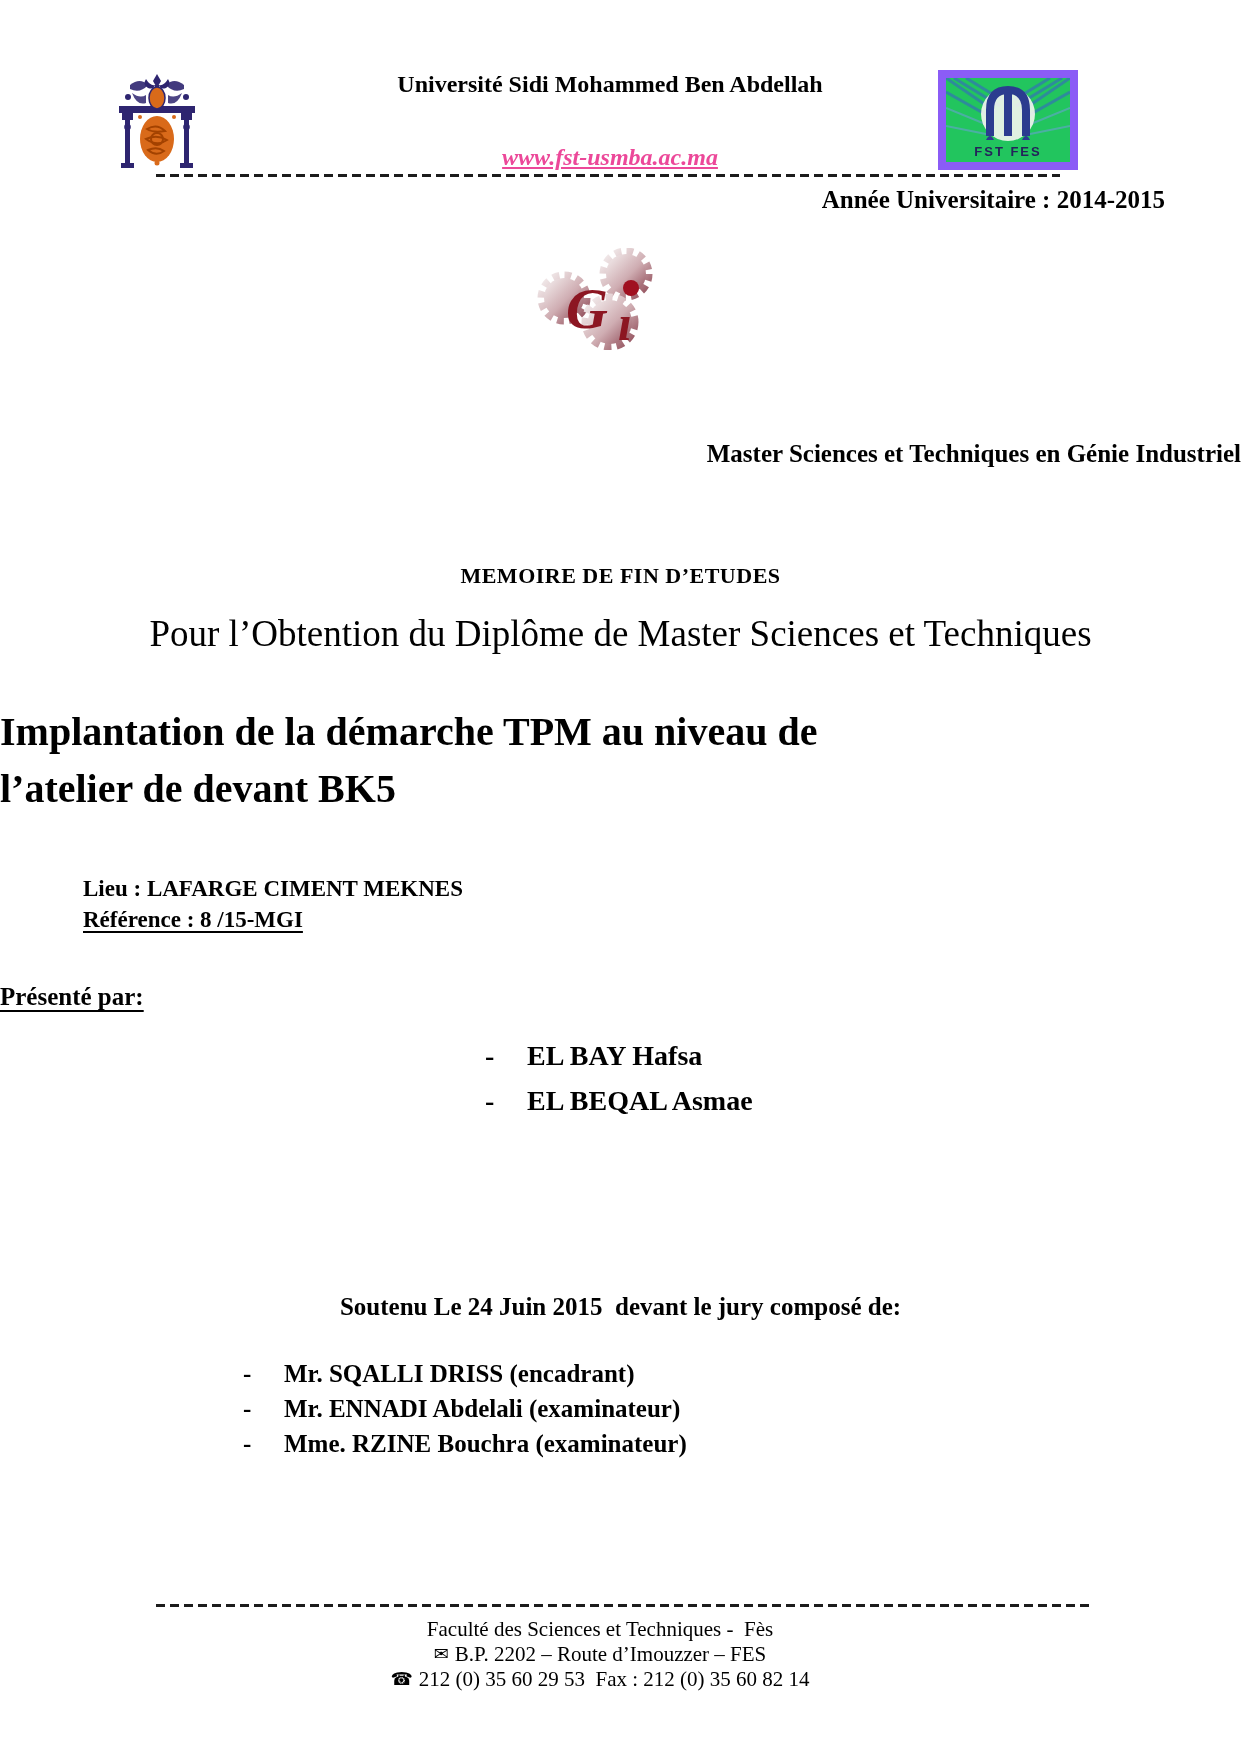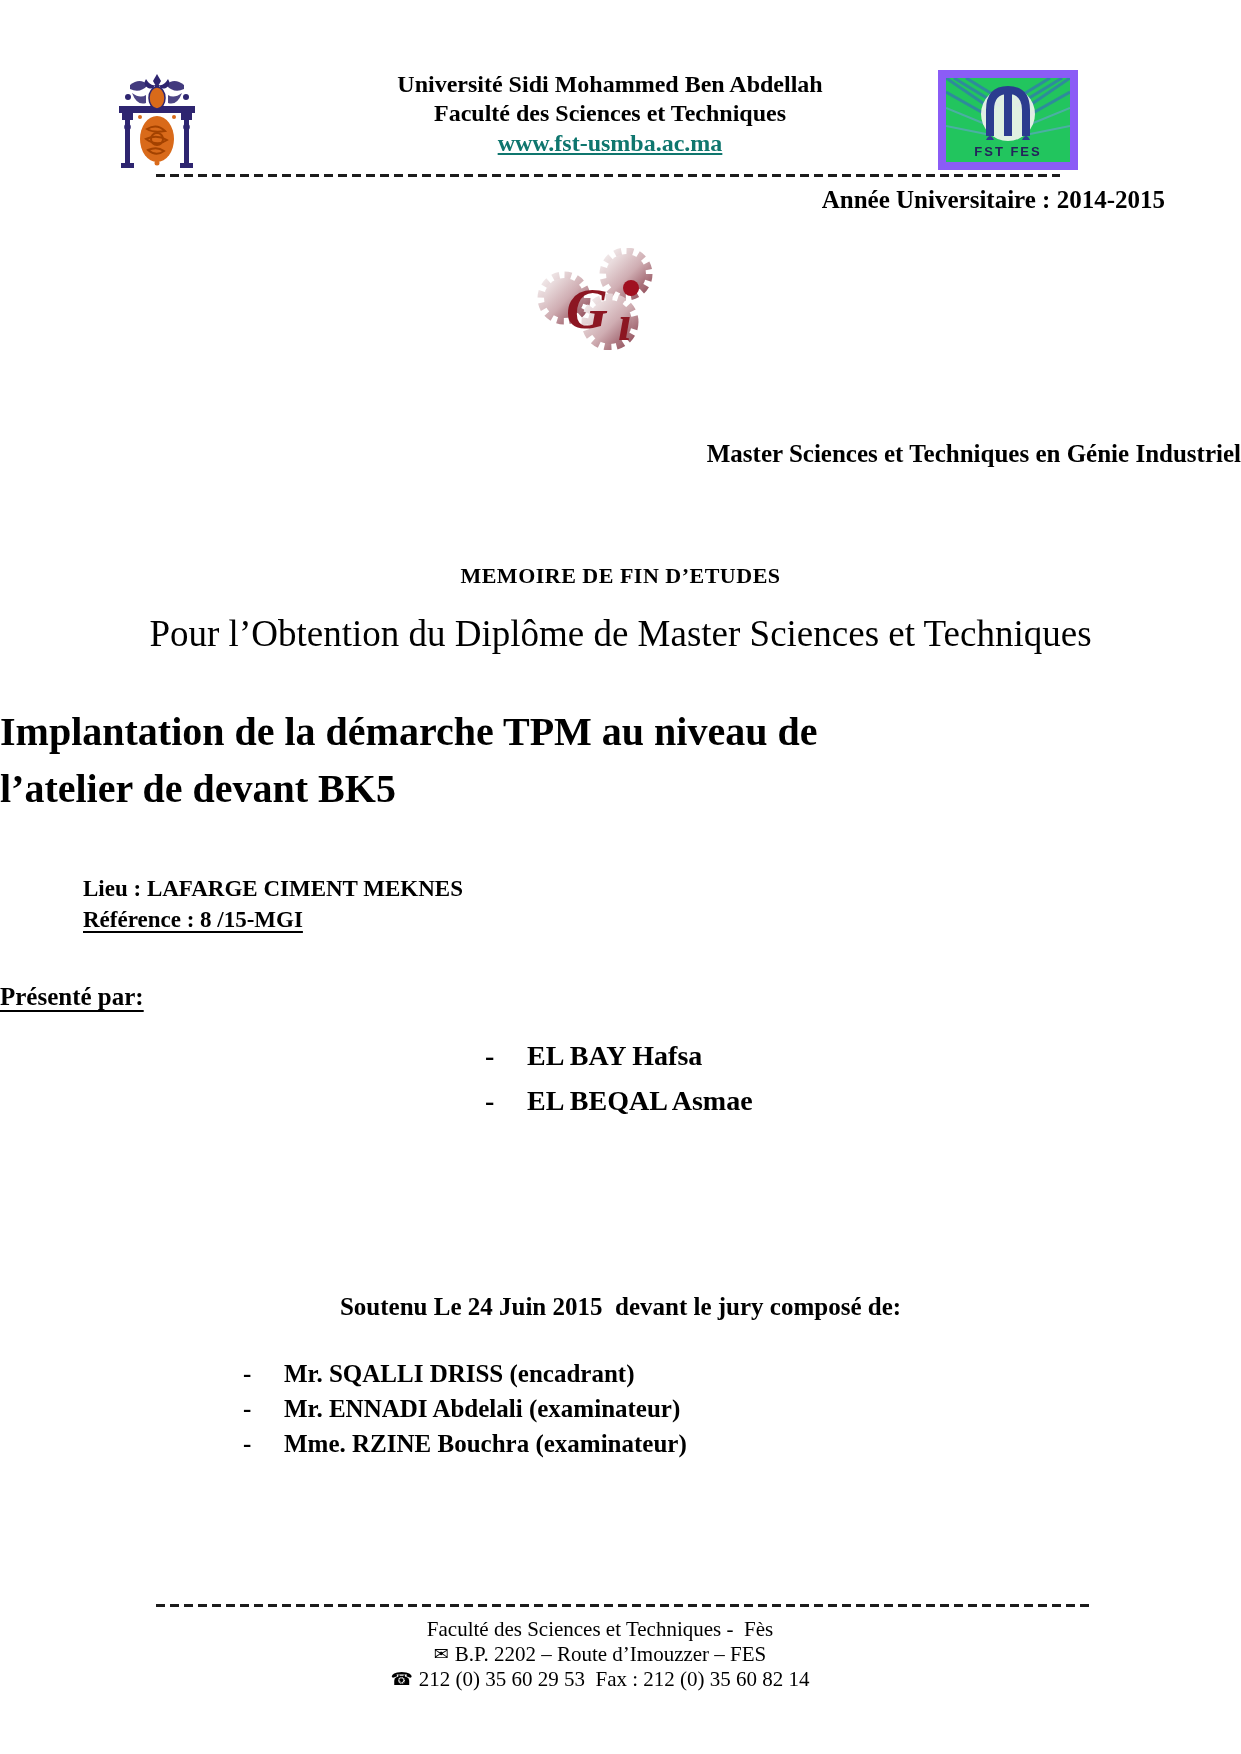--- a/index.html
+++ b/index.html
@@ -4,21 +4,21 @@
 <style>
   html,body{margin:0;padding:0;background:#ffffff;}
   .page{
     position:relative;width:1241px;height:1754px;background:#ffffff;
     font-family:"Liberation Serif",serif;color:#000;overflow:hidden;
   }
   .abs{position:absolute;}
   
   .header-text{left:300px;top:70px;width:620px;text-align:center;}
   .hline{font-size:24px;font-weight:bold;line-height:29px;}
-  .website{font-size:24px;font-weight:bold;color:#0f766e;line-height:30px;display:inline-block;}
+  .website{font-size:24px;font-weight:bold;font-style:italic;color:#ec4899;line-height:30px;display:inline-block;margin-top:43px;}
   .usmba-logo{left:116px;top:73px;width:82px;height:98px;}
   .fst-logo{left:938px;top:70px;width:124px;height:84px;border:8px solid #8b5cf6;background:#22c55e;}
   .dashes{height:3px;background:repeating-linear-gradient(90deg,#1c1c1c 0 9px,transparent 9px 14px);}
   .dash-top{left:156px;top:174px;width:904px;}
   .dash-bottom{left:156px;top:1604px;width:938px;}
   .annee{right:76px;top:186px;font-size:25px;font-weight:bold;}
   
   .gi-logo{left:528px;top:248px;width:140px;height:102px;}
   
   .program{left:0;top:440px;width:1241px;text-align:right;font-size:25px;font-weight:bold;}
@@ -80,21 +80,20 @@
       <g fill="#d96a1a">
         <circle cx="24" cy="44" r="2"></circle>
           <circle cx="58" cy="44" r="2"></circle>
         <circle cx="41" cy="90" r="2.5"></circle>
       </g>
     </svg>
   </div>
 
   <div class="abs header-text">
     <div class="hline">Université Sidi Mohammed Ben Abdellah</div>
-    <div class="hline">Faculté des Sciences et Techniques</div>
     <a class="website" href="#">www.fst-usmba.ac.ma</a>
   </div>
 
   <div class="abs fst-logo">
     <svg width="124" height="84" viewBox="0 0 124 84">
       <g stroke="#2e8b9b" stroke-width="3">
         <line x1="0" y1="0" x2="50" y2="34"></line>
         <line x1="8" y1="0" x2="54" y2="28"></line>
         <line x1="20" y1="0" x2="56" y2="22"></line>
         <line x1="0" y1="14" x2="46" y2="40"></line>

